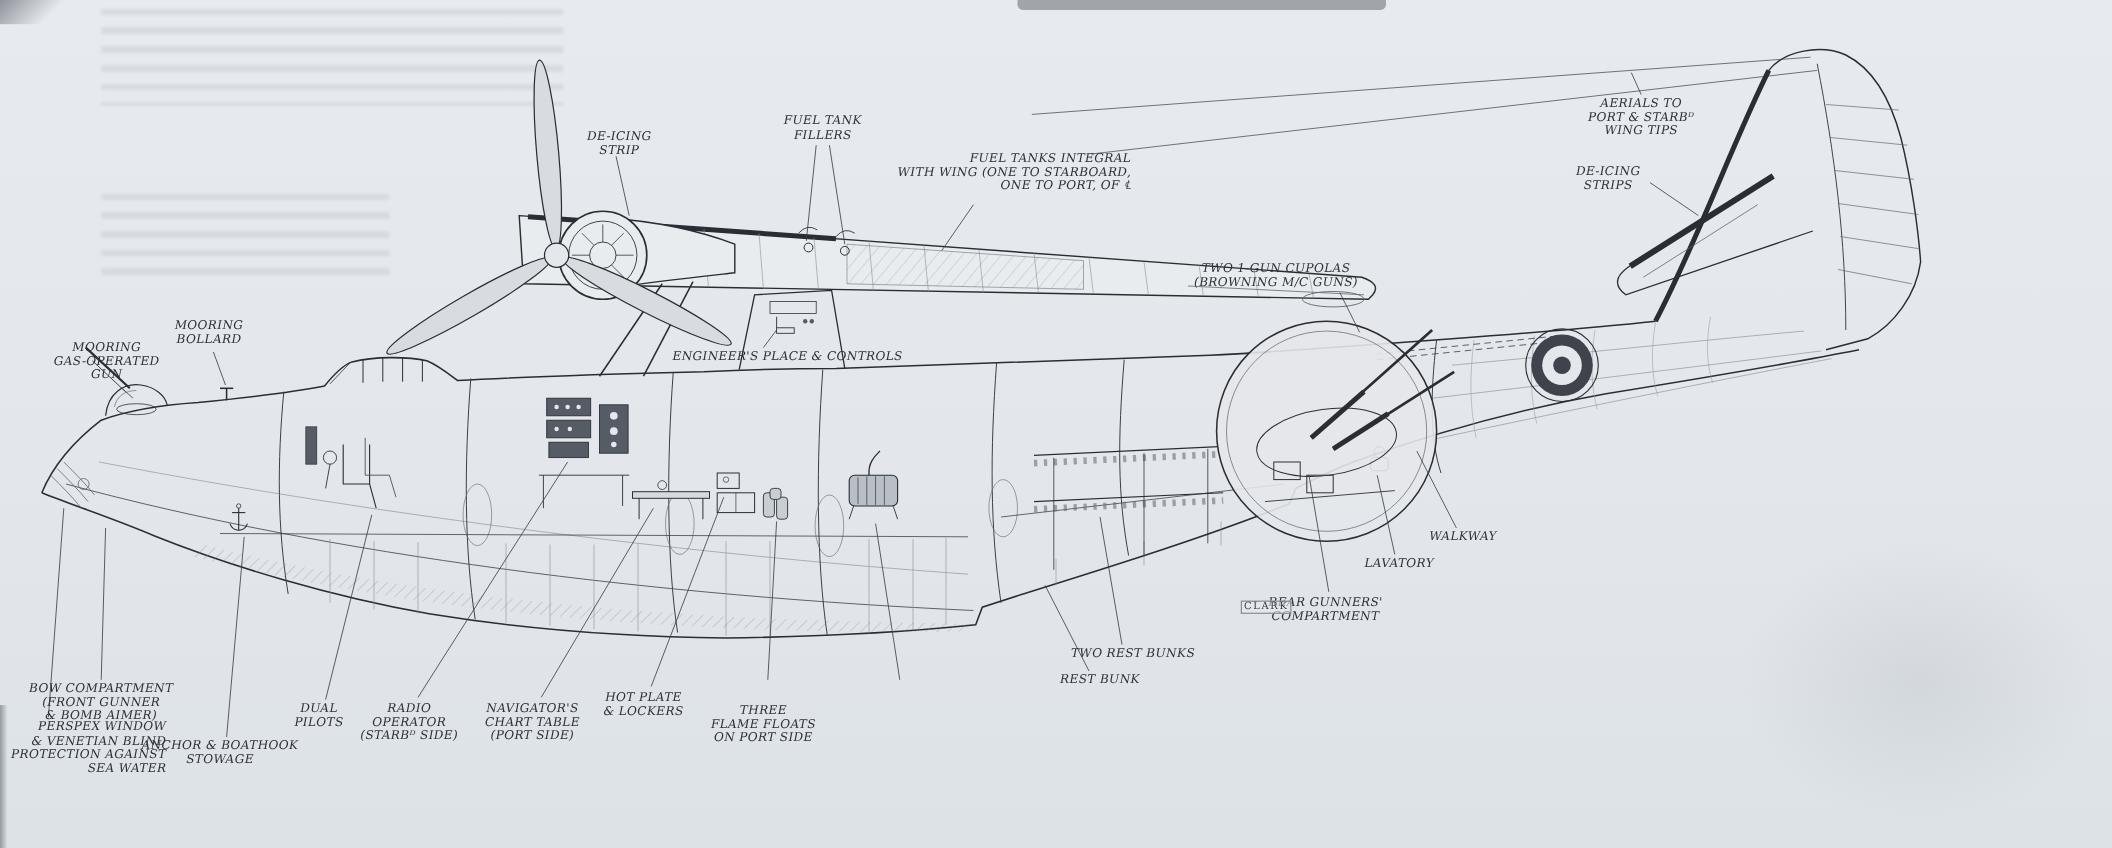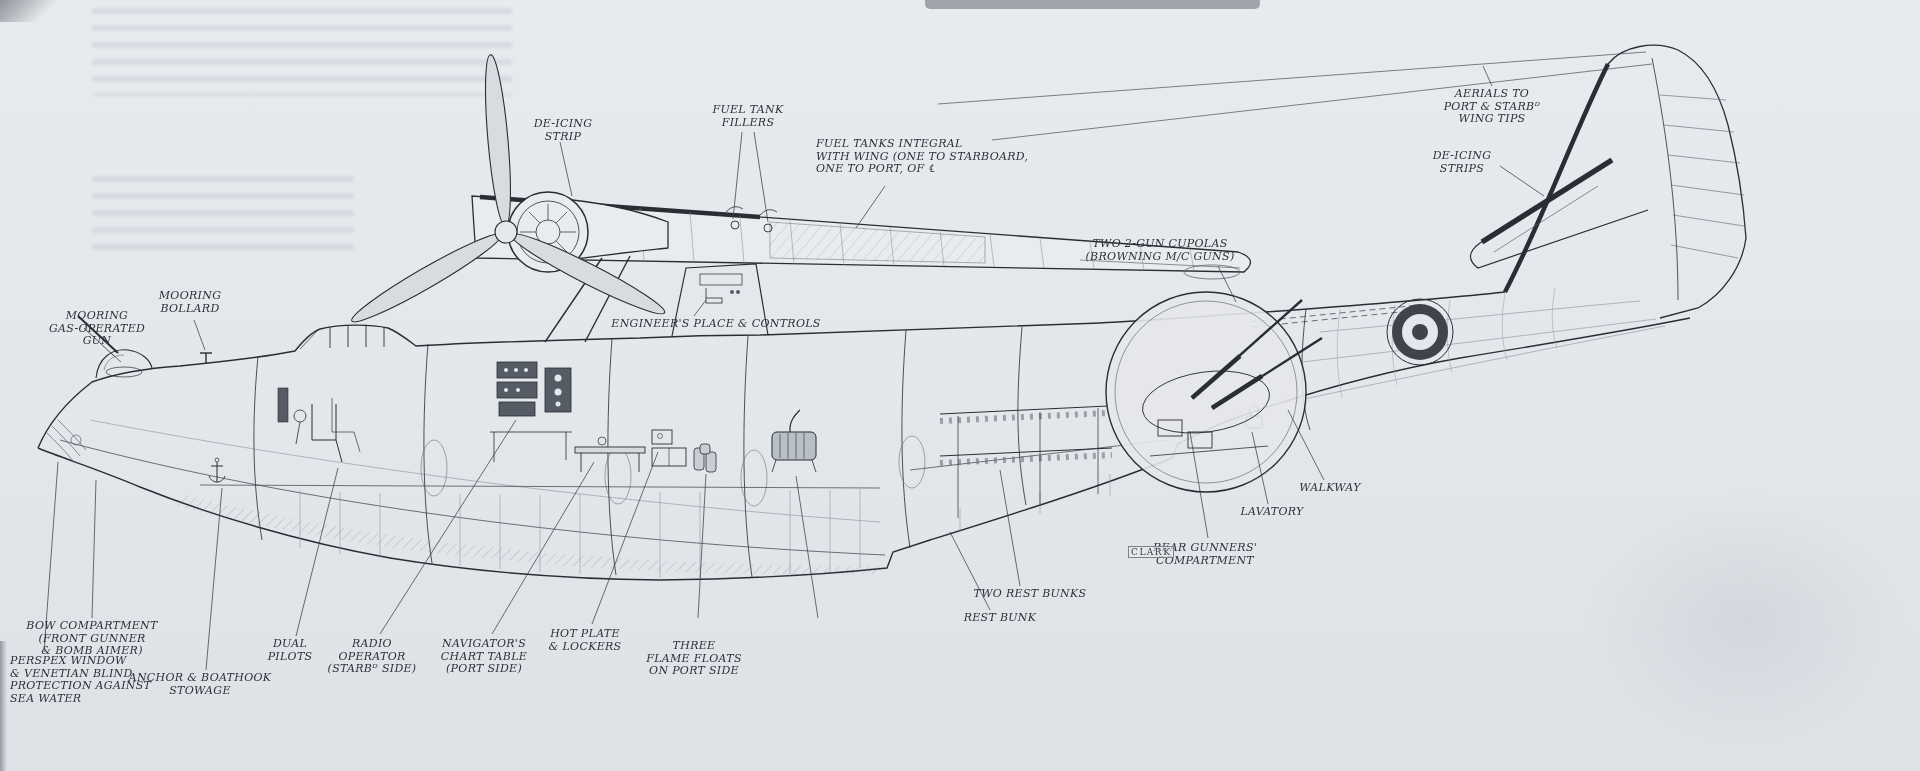--- a/index.html
+++ b/index.html
@@ -8,21 +8,21 @@
     background:linear-gradient(180deg,#e7eaee 0%,#e3e7eb 55%,#dde2e7 100%);
     font-family:"DejaVu Serif","Liberation Serif",serif;
   }
   .stage svg{position:absolute;left:0;top:0;}
   .lbl{
     position:absolute;font-style:italic;font-weight:500;
     font-size:11px;line-height:1.14;letter-spacing:.3px;color:#2e3138;
     text-align:center;white-space:pre-line;transform:translateX(-50%);
     pointer-events:none;
   }
-  .lbl.left{transform:none;text-align:left;}
+  .lbl.left{transform:none;text-align:right;}
   .sig{
     position:absolute;font-style:normal;font-size:9px;letter-spacing:1.5px;
     color:#3a3d43;border:0.5px solid #7d828a;padding:0 2px;background:rgba(230,233,236,.6);
   }
   .ghost{
     position:absolute;opacity:.10;filter:blur(1.4px);
     background:repeating-linear-gradient(180deg,#5a6478 0 6px,transparent 6px 17px);
   }
   .smudge-top{
     position:absolute;left:925px;top:0;width:335px;height:9px;border-radius:0 0 5px 5px;
@@ -372,21 +372,21 @@
   <div class="lbl" style="left:748px;top:104px;">FUEL TANK
 FILLERS</div>
   <div class="lbl left" style="left:816px;top:138px;">FUEL TANKS INTEGRAL
 WITH WING (ONE TO STARBOARD,
 ONE TO PORT, OF ℄</div>
   <div class="lbl" style="left:1492px;top:88px;">AERIALS TO
 PORT &amp; STARBᴰ
 WING TIPS</div>
   <div class="lbl" style="left:1462px;top:150px;">DE-ICING
 STRIPS</div>
-  <div class="lbl" style="left:1160px;top:238px;">TWO 2-GUN CUPOLAS
+  <div class="lbl" style="left:1160px;top:238px;">TWO 1-GUN CUPOLAS
 (BROWNING M/C GUNS)</div>
   <div class="lbl" style="left:190px;top:290px;">MOORING
 BOLLARD</div>
   <div class="lbl" style="left:97px;top:310px;">MOORING
 GAS-OPERATED
 GUN</div>
   <div class="lbl" style="left:716px;top:318px;">ENGINEER'S PLACE &amp; CONTROLS</div>
   <div class="lbl" style="left:1330px;top:482px;">WALKWAY</div>
   <div class="lbl" style="left:1272px;top:506px;">LAVATORY</div>
   <div class="lbl" style="left:1205px;top:542px;">REAR GUNNERS'

